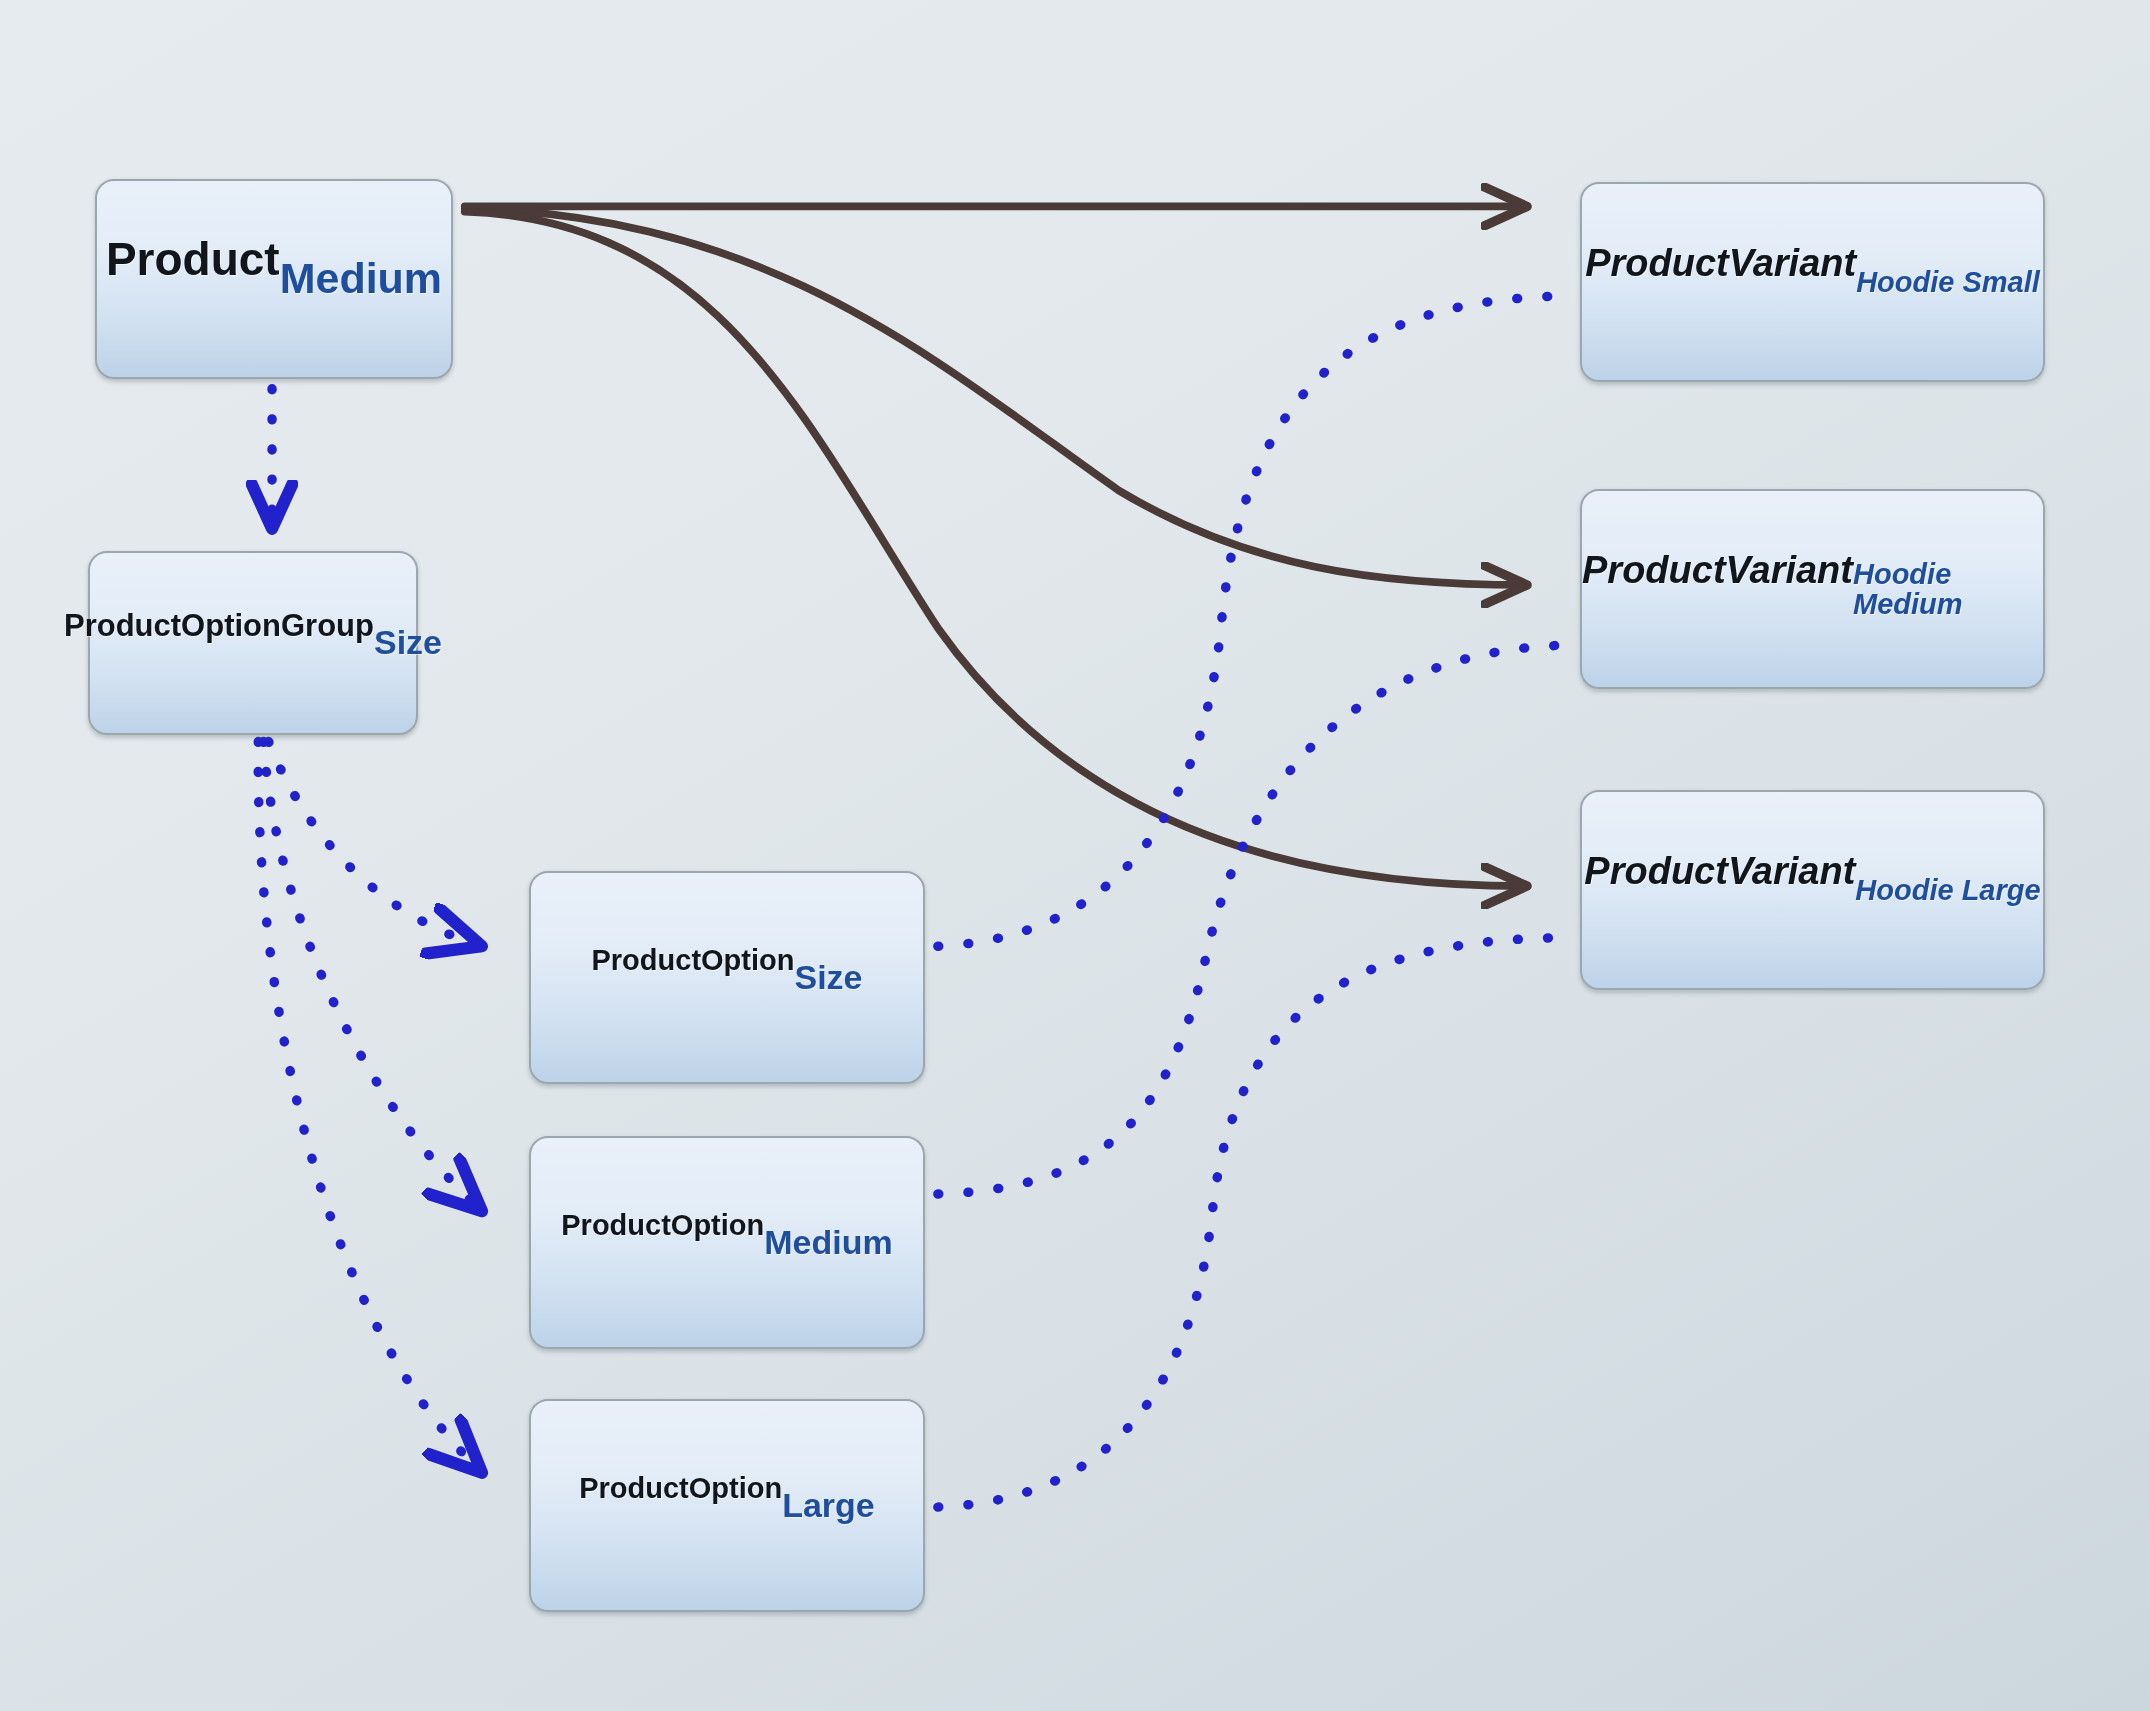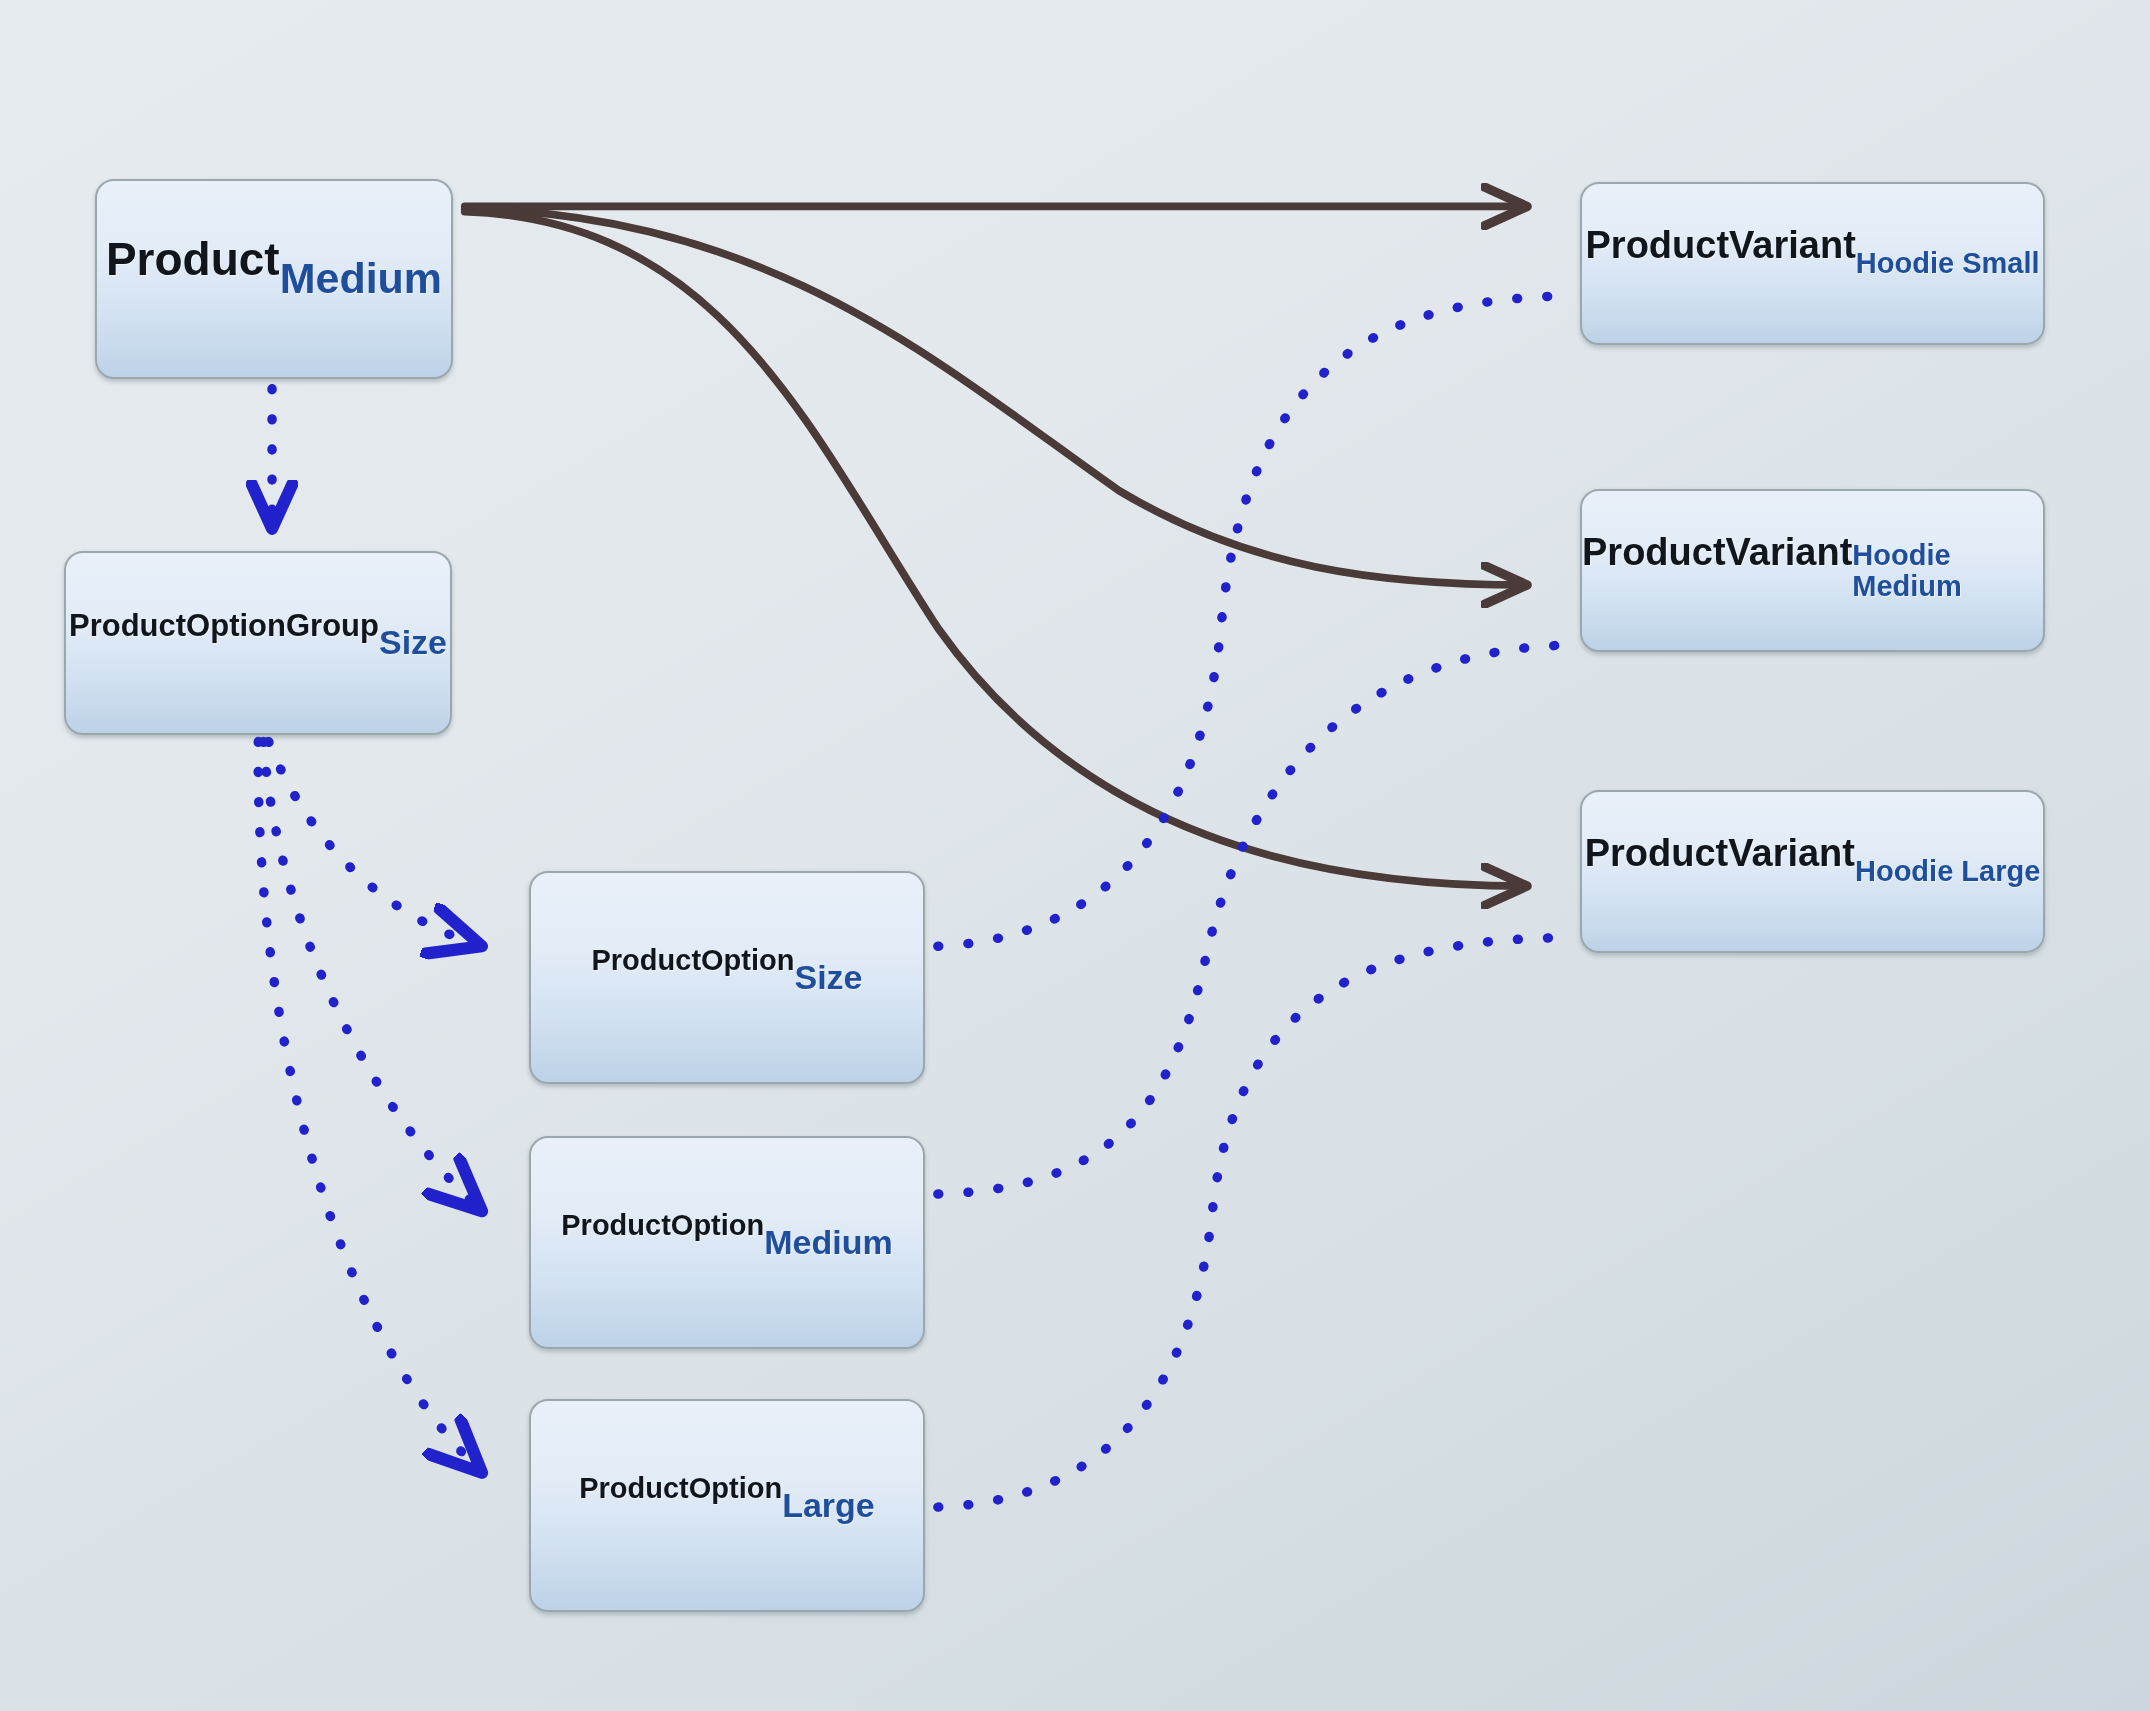--- a/index.html
+++ b/index.html
@@ -52,35 +52,35 @@
   }
   
   #node-product {
     left: 95px; top: 179px; width: 358px; height: 200px;
   }
   #node-product .type { font-size: 46px; margin-bottom: 40px; }
   #node-product .value { font-size: 43px; }
 
   
   #node-optiongroup {
-    left: 64px; top: 551px; width: 388px; height: 184px; text-align: center;
+    left: 88px; top: 551px; width: 330px; height: 184px; text-align: center;
   }
   #node-optiongroup .type { font-size: 31px; margin-bottom: 34px; }
   #node-optiongroup .value { font-size: 34px; }
 
   
   .node-option { left: 529px; width: 396px; height: 213px; }
   .node-option .type { font-size: 29px; margin-bottom: 34px; }
   .node-option .value { font-size: 34px; }
   #node-option-0 { top: 871px; }
   #node-option-1 { top: 1136px; }
   #node-option-2 { top: 1399px; }
 
   
-  .node-variant { left: 1580px; width: 465px; height: 163px; }
+  .node-variant { left: 1580px; width: 465px; height: 200px; font-style: italic; }
   .node-variant .type { font-size: 38px; margin-bottom: 36px; }
   .node-variant .value { font-size: 29px; }
   #node-variant-0 { top: 182px; }
   #node-variant-1 { top: 489px; }
   #node-variant-2 { top: 790px; }
 </style>
 </head>
 <body>
 
 <div id="stage">

